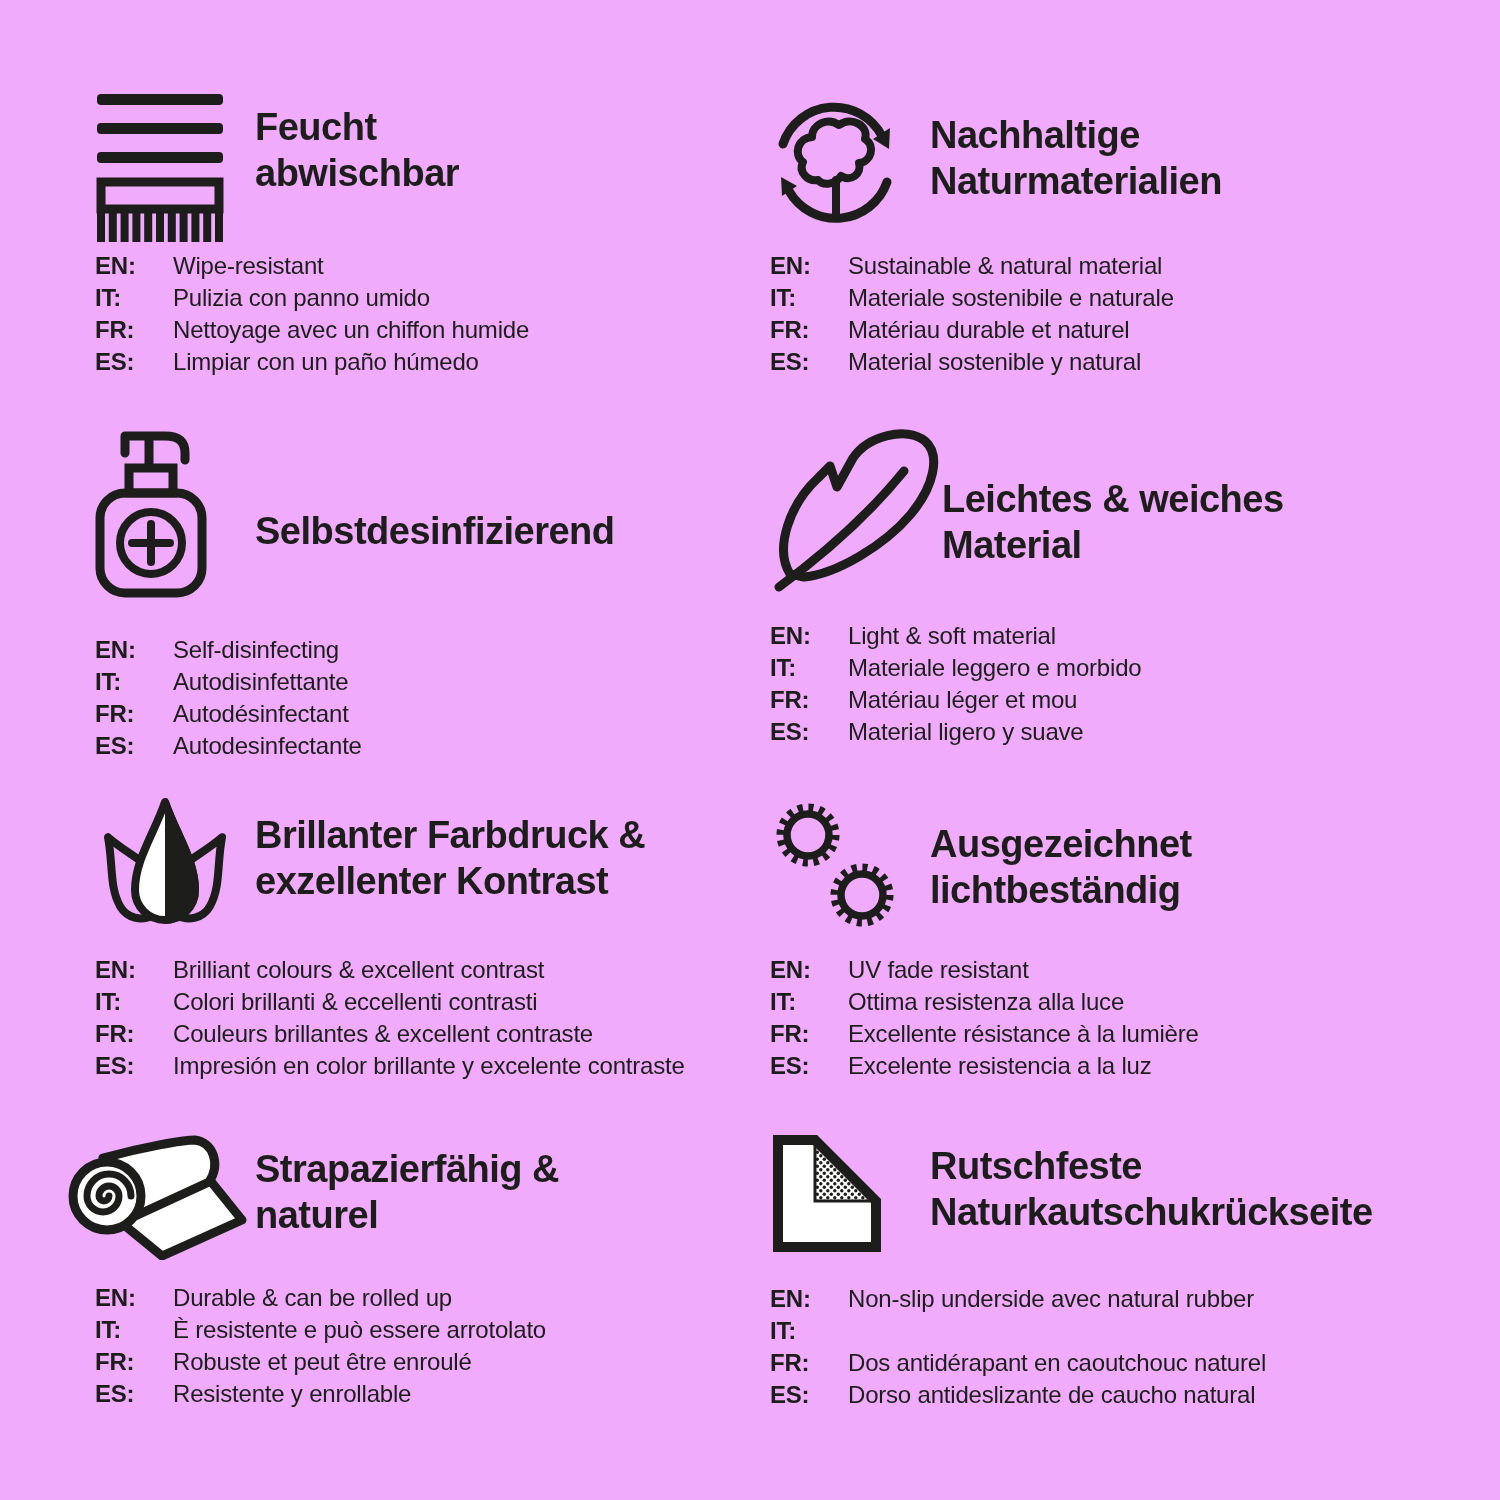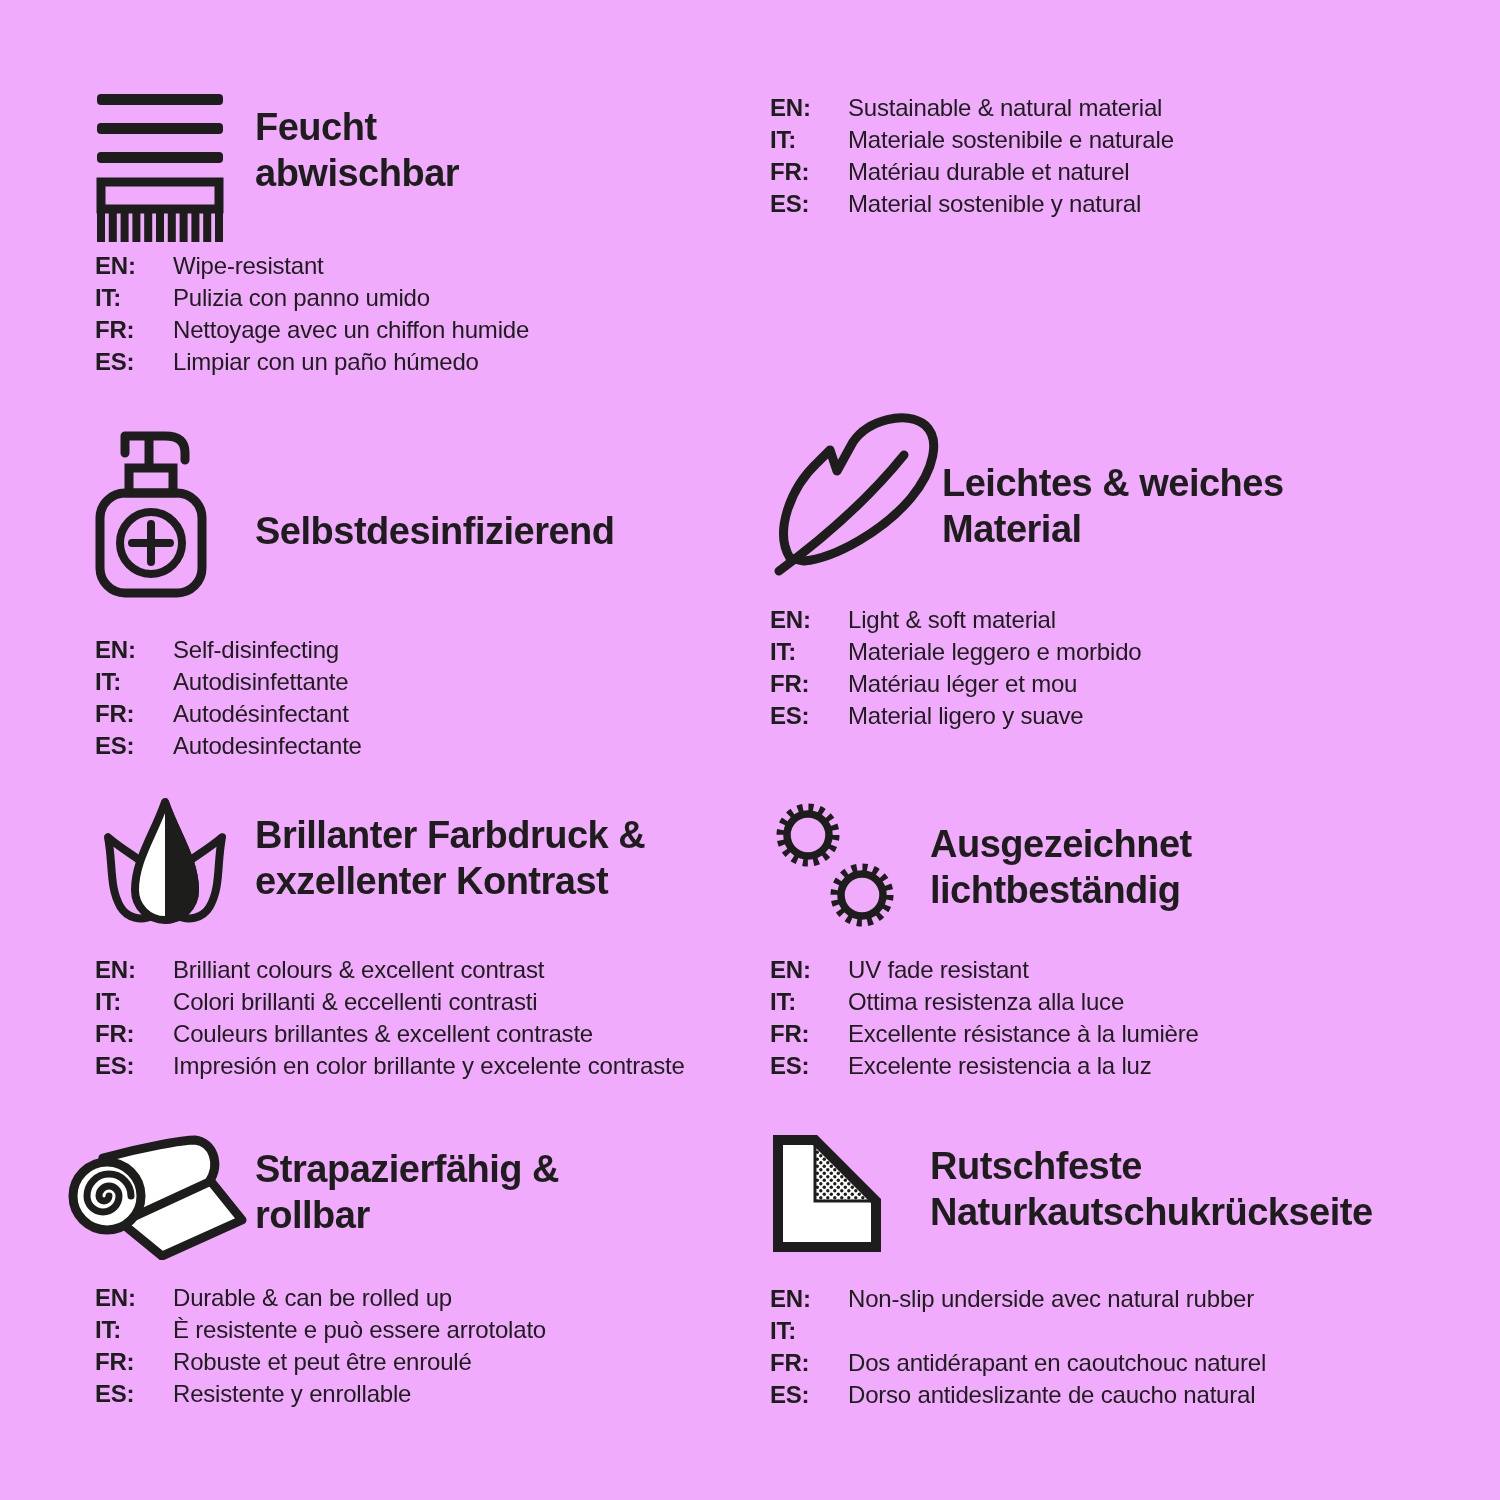--- a/index.html
+++ b/index.html
@@ -33,21 +33,21 @@
     letter-spacing: -0.2px;
   }
   .lang-row { display: flex; }
   .lang-label { font-weight: bold; flex: 0 0 78px; }
   .lang-text { font-weight: normal; }
 
   
   .f1 { left: 95px;  top: 92px; }
   .f2 { left: 770px; top: 92px; }
   .f3 { left: 95px;  top: 426px; }
-  .f4 { left: 770px; top: 408px; }
+  .f4 { left: 770px; top: 424px; }
   .f5 { left: 95px;  top: 792px; }
   .f6 { left: 770px; top: 795px; }
   .f7 { left: 95px;  top: 1132px; }
   .f8 { left: 770px; top: 1133px; }
 
   .f1 .head { height: 158px; }
   .f2 .head { height: 158px; }
   .f3 .head { height: 208px; }
   .f4 .head { height: 196px; }
   .f5 .head { height: 162px; }
@@ -113,20 +113,36 @@
         <span class="lang-text">Nettoyage avec un chiffon humide</span>
       </div>
       <div class="lang-row">
         <span class="lang-label">ES:</span>
         <span class="lang-text">Limpiar con un paño húmedo</span>
       </div>
     </div>
   </div>
 
   <div class="feature f2">
+    <div class="head">
+      <div class="iconbox">
+        <svg width="135" height="140" viewBox="0 0 135 140">
+          <path d="M13 52 A54 54 0 0 1 112 44" class="ic" stroke-width="9" stroke-linecap="round"></path>
+          <polygon points="120,36 103,47 119,57" fill="#1d1d1b"></polygon>
+          <path d="M117 90 A54 54 0 0 1 19 99" class="ic" stroke-width="9" stroke-linecap="round"></path>
+          <polygon points="11,85 27,94 12,104" fill="#1d1d1b"></polygon>
+          <path d="M48 88 C38 90 28 80 33 70 C23 62 28 46 42 45 C42 32 58 25 69 33 C82 24 99 34 95 47 C106 54 101 70 89 71 C92 82 81 90 71 84 C65 93 53 94 48 88 Z" class="ic" stroke-width="8" stroke-linejoin="round"></path>
+          <path d="M66 88 L66 124" class="ic" stroke-width="8" stroke-linecap="round"></path>
+        </svg>
+      </div>
+      <div class="title">
+        <span>Nachhaltige</span>
+        <span>Naturmaterialien</span>
+      </div>
+    </div>
     <div class="langs">
       <div class="lang-row">
         <span class="lang-label">EN:</span>
         <span class="lang-text">Sustainable &amp; natural material</span>
       </div>
       <div class="lang-row">
         <span class="lang-label">IT:</span>
         <span class="lang-text">Materiale sostenibile e naturale</span>
       </div>
       <div class="lang-row">
@@ -292,21 +308,21 @@
       <div class="iconbox">
         <svg width="185" height="128" viewBox="0 0 185 128">
           <path d="M55 88 L146 47 L179 88 L99 124 Z" fill="#ffffff" stroke="#1d1d1b" stroke-width="9" stroke-linejoin="round"></path>
           <path d="M40 26 C80 15 120 8 132 8 C150 10 158 32 146 50 L55 92 Z" fill="#ffffff" stroke="#1d1d1b" stroke-width="9" stroke-linejoin="round"></path>
           <circle cx="44" cy="64" r="34" fill="#ffffff" stroke="#1d1d1b" stroke-width="9"></circle>
           <path d="M46 64 a5 5 0 1 1 -10 0 a10 10 0 1 1 20 0 a16 16 0 1 1 -32 0 a22 22 0 1 1 44 0" class="ic" stroke-width="7" stroke-linecap="round"></path>
         </svg>
       </div>
       <div class="title">
         <span>Strapazierfähig &amp;</span>
-        <span>rollbar</span>
+        <span>naturel</span>
       </div>
     </div>
     <div class="langs">
       <div class="lang-row">
         <span class="lang-label">EN:</span>
         <span class="lang-text">Durable &amp; can be rolled up</span>
       </div>
       <div class="lang-row">
         <span class="lang-label">IT:</span>
         <span class="lang-text">È resistente e può essere arrotolato</span>

